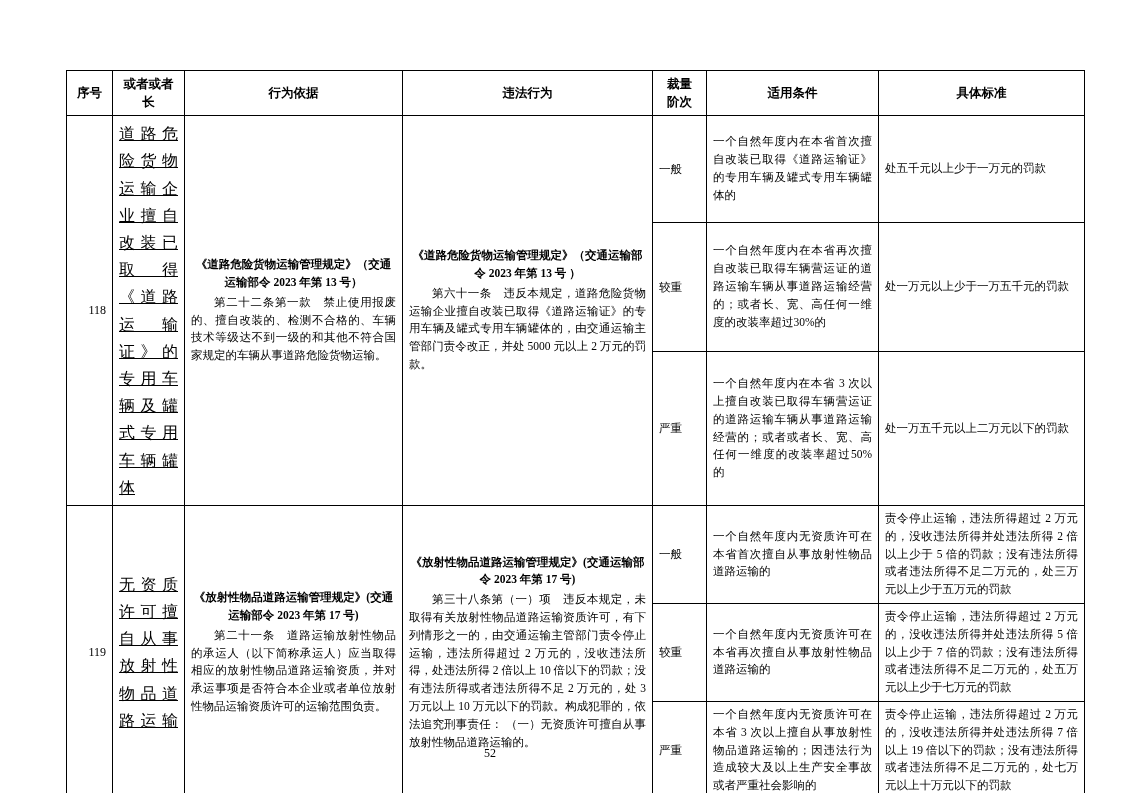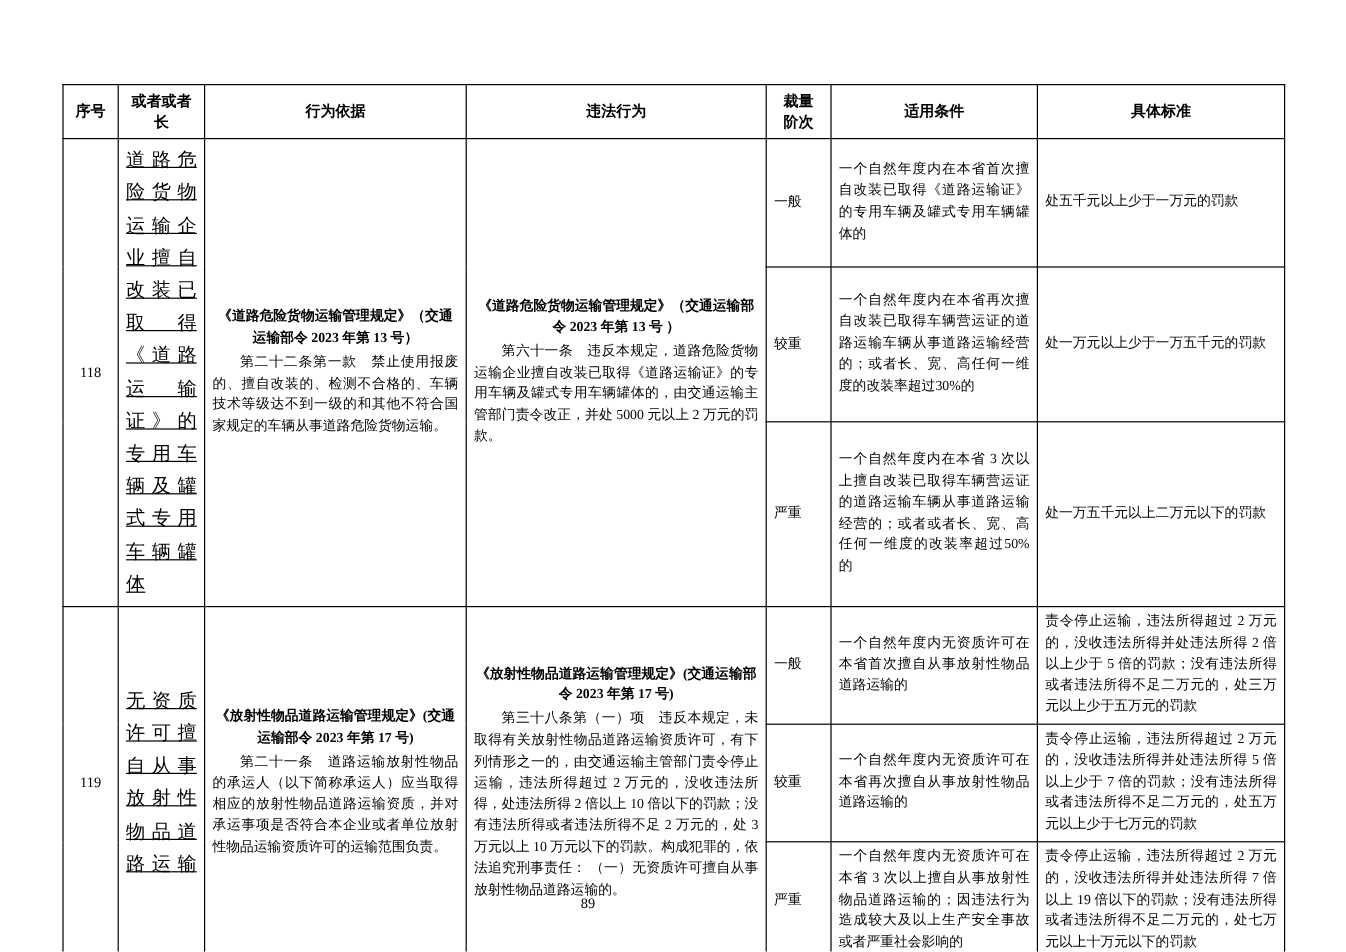--- a/index.html
+++ b/index.html
@@ -12,21 +12,21 @@
     height: 793px;
     font-family: "Liberation Serif", "DejaVu Serif", serif;
     color: #000;
     position: relative;
   }
   .page {
     position: relative;
     width: 980px;
     height: 793px;
     box-sizing: border-box;
-    padding: 70px 52px 0 52px;
+    padding: 70px 52px 0 66px;
   }
   table.reg {
     width: 1018px;
     border-collapse: collapse;
     table-layout: fixed;
     font-size: 11.5px;
     line-height: 1.45;
   }
   table.reg th, table.reg td {
     border: 1px solid #000;
@@ -42,21 +42,21 @@
   }
   .col-seq { width: 46px; }
   .col-act { width: 72px; }
   .col-basis { width: 218px; }
   .col-impl { width: 250px; }
   .col-level { width: 54px; }
   .col-cond { width: 172px; }
   .col-std { width: 206px; }
 
   td.seq {
-    text-align: center;
+    text-align: right;
     font-size: 12px;
   }
   td.act {
     text-align: justify;
     text-align-last: justify;
     font-size: 16px;
     line-height: 1.7;
     padding: 4px 10px;
     text-decoration: underline;
   }
@@ -175,14 +175,14 @@
       </tr>
       <tr>
         <td class="level">严重</td>
         <td class="cond">一个自然年度内无资质许可在本省 3 次以上擅自从事放射性物品道路运输的；因违法行为造成较大及以上生产安全事故或者严重社会影响的</td>
         <td class="std">责令停止运输，违法所得超过 2 万元的，没收违法所得并处违法所得 7 倍以上 19 倍以下的罚款；没有违法所得或者违法所得不足二万元的，处七万元以上十万元以下的罚款</td>
       </tr>
 
     </tbody>
   </table>
 
-  <div class="pageno">89</div>
+  <div class="pageno">52</div>
 </div>
 
 </body></html>

